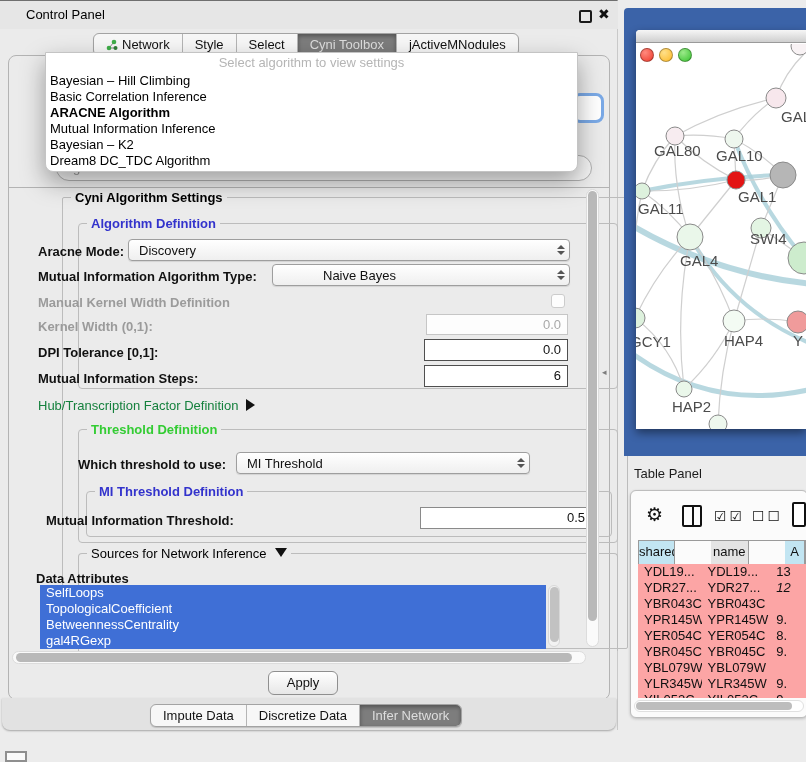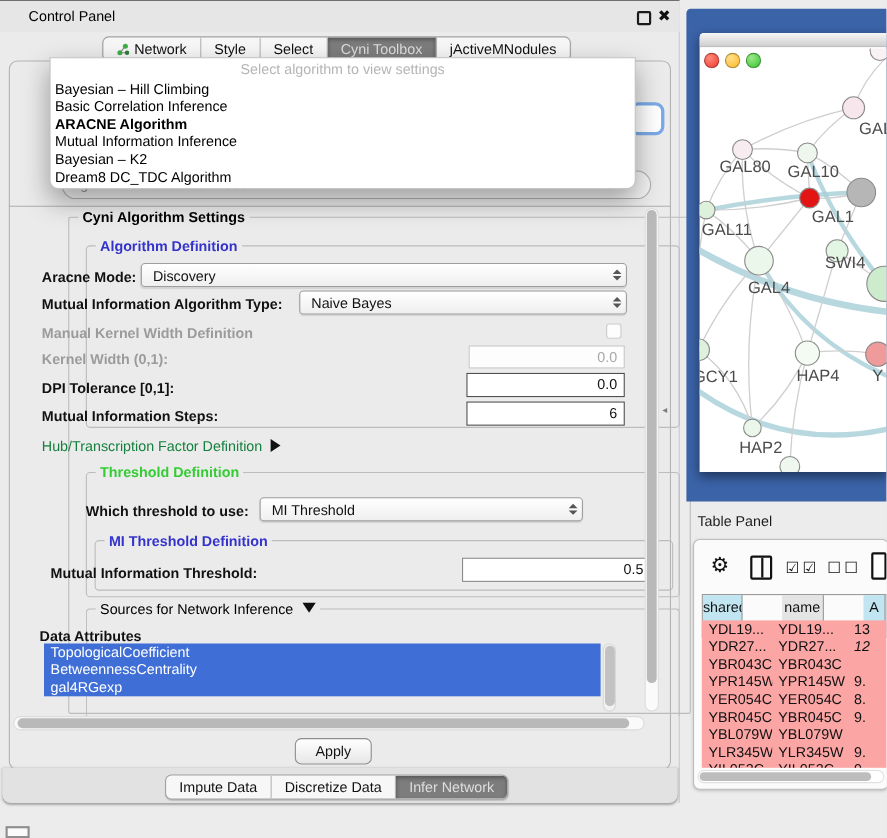--- a/index.html
+++ b/index.html
@@ -175,21 +175,21 @@
   </div>
   <div class="abs lbl" style="left:38px;top:243px;">Aracne Mode:</div>
   <div class="abs combo" style="left:128px;top:238px;width:442px;height:22px;">
     <span class="ctext">Discovery</span>
     <span class="spin">
         <i class="up"></i>
         <i class="dn"></i>
       </span>
   </div>
   <div class="abs lbl" style="left:38px;top:268px;">Mutual Information Algorithm Type:</div>
-  <div class="abs combo" style="left:272px;top:263px;width:298px;height:22px;">
+  <div class="abs combo" style="left:272px;top:263px;width:298px;height:22px;padding-left:40px;">
     <span class="ctext">Naive Bayes</span>
     <span class="spin">
         <i class="up"></i>
         <i class="dn"></i>
       </span>
   </div>
   <div class="abs lbl dis" style="left:38px;top:294px;">Manual Kernel Width Definition</div>
   <div class="abs chk" style="left:551px;top:293px;"></div>
   <div class="abs lbl dis" style="left:38px;top:318px;">Kernel Width (0,1):</div>
   <div class="abs tfield dis" style="left:426px;top:313px;width:142px;height:21px;">0.0</div>
@@ -219,20 +219,21 @@
   <div class="abs lbl" style="left:46px;top:512px;">Mutual Information Threshold:</div>
   <div class="abs tfield" style="left:420px;top:506px;width:172px;height:22px;border-width:1px;border-color:#8a8a8a;">0.5</div>
 
   <div class="abs gbox" style="left:30px;top:552px;width:540px;height:98px;border-bottom:none;border-radius:4px 4px 0 0;">
     <span class="gtitle" style="font-weight:normal;">
       <span>Sources for Network Inference</span><span class="tri-down"></span>
     </span>
   </div>
   <div class="abs lbl" style="left:36px;top:570px;">Data Attributes</div>
   <div class="abs" id="src-list" style="top: 584px; background: rgb(63, 111, 214);">
+      <div class="src-item">SelfLoops</div>
       <div class="src-item">TopologicalCoefficient</div>
       <div class="src-item">BetweennessCentrality</div>
       <div class="src-item">gal4RGexp</div>
     </div>
   <div class="abs" id="src-scroll" style="top:584px;"></div>
   <div class="abs" id="src-thumb" style="top:586px;"></div>
 
   <div class="abs" id="vscroll" style="top:188px;"></div>
   <div class="abs" id="vthumb" style="top:190px;"></div>
   <div class="abs" id="hscroll" style="top:650px;"></div>

